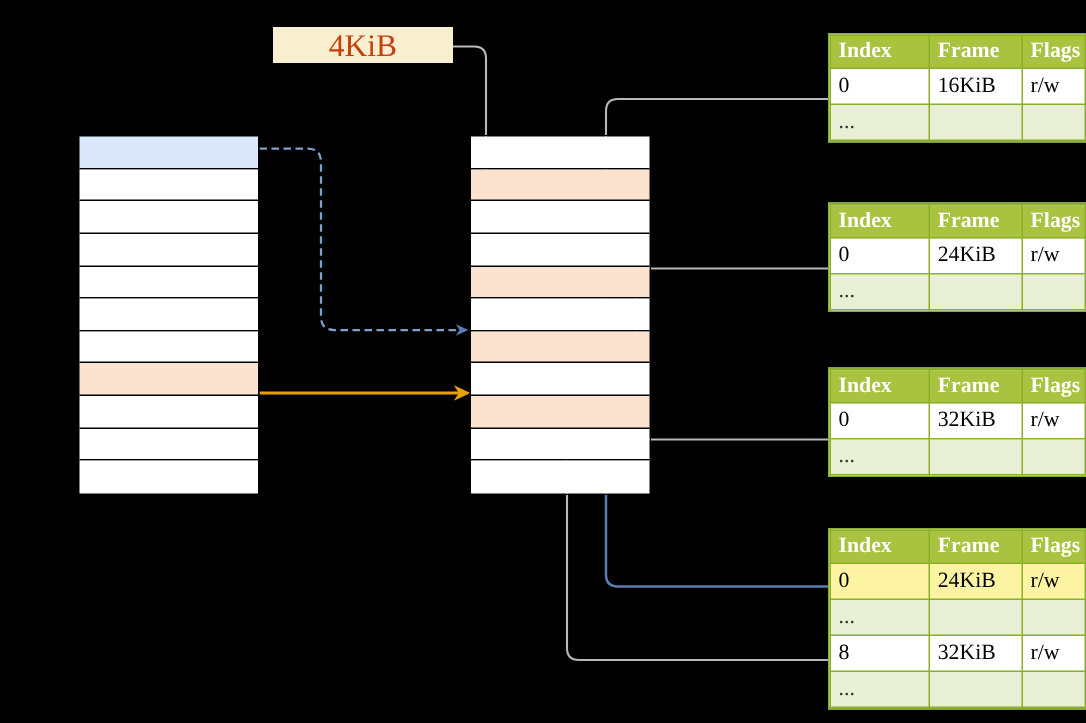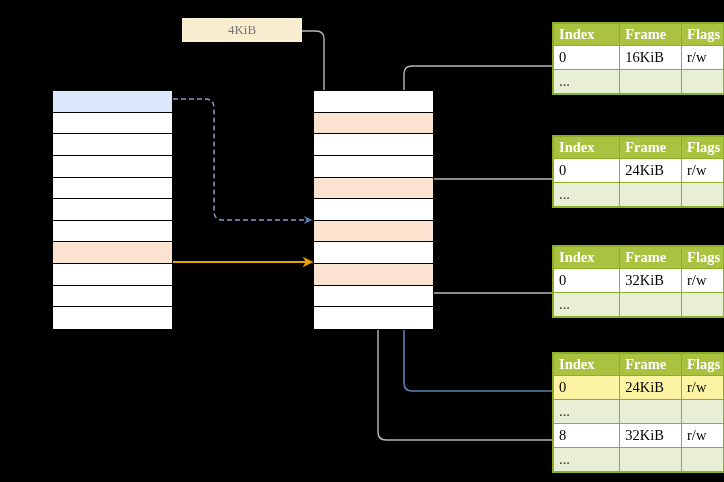--- a/index.html
+++ b/index.html
@@ -11,21 +11,21 @@
   
   .memcol{position:absolute;border:1px solid #000;box-sizing:border-box;}
   .memcol .cell{box-sizing:border-box;border-bottom:1px solid #000;background:#ffffff;}
   .memcol .cell:last-child{border-bottom:none;}
   .cell.blue{background:#dbe8fb;}
   .cell.peach{background:#fce3cf;}
 
   
   .sizebox{position:absolute;background:#faeed0;border:none;
            display:flex;align-items:center;justify-content:center;
-           font-size:13px;color:#737373;}
+           font-size:21px;color:#c2410c;}
 
   
   .ptable{position:absolute;border:1px solid #8ab02a;border-collapse:collapse;
           background:#fff;}
   .ptable table{border-collapse:collapse;width:100%;table-layout:fixed;border-radius:25px;}
   .ptable th{background:#a9c23f;color:#ffffff;font-weight:bold;font-size:14.5px;
              text-align:left;padding:2px 5px;border:1px solid #8ab02a;
              font-family:"Liberation Serif",serif;}
   .ptable td{font-size:14.5px;color:#000;text-align:left;padding:2px 5px;
              border:1px solid #8ab02a;background:#ffffff;height:19px;

